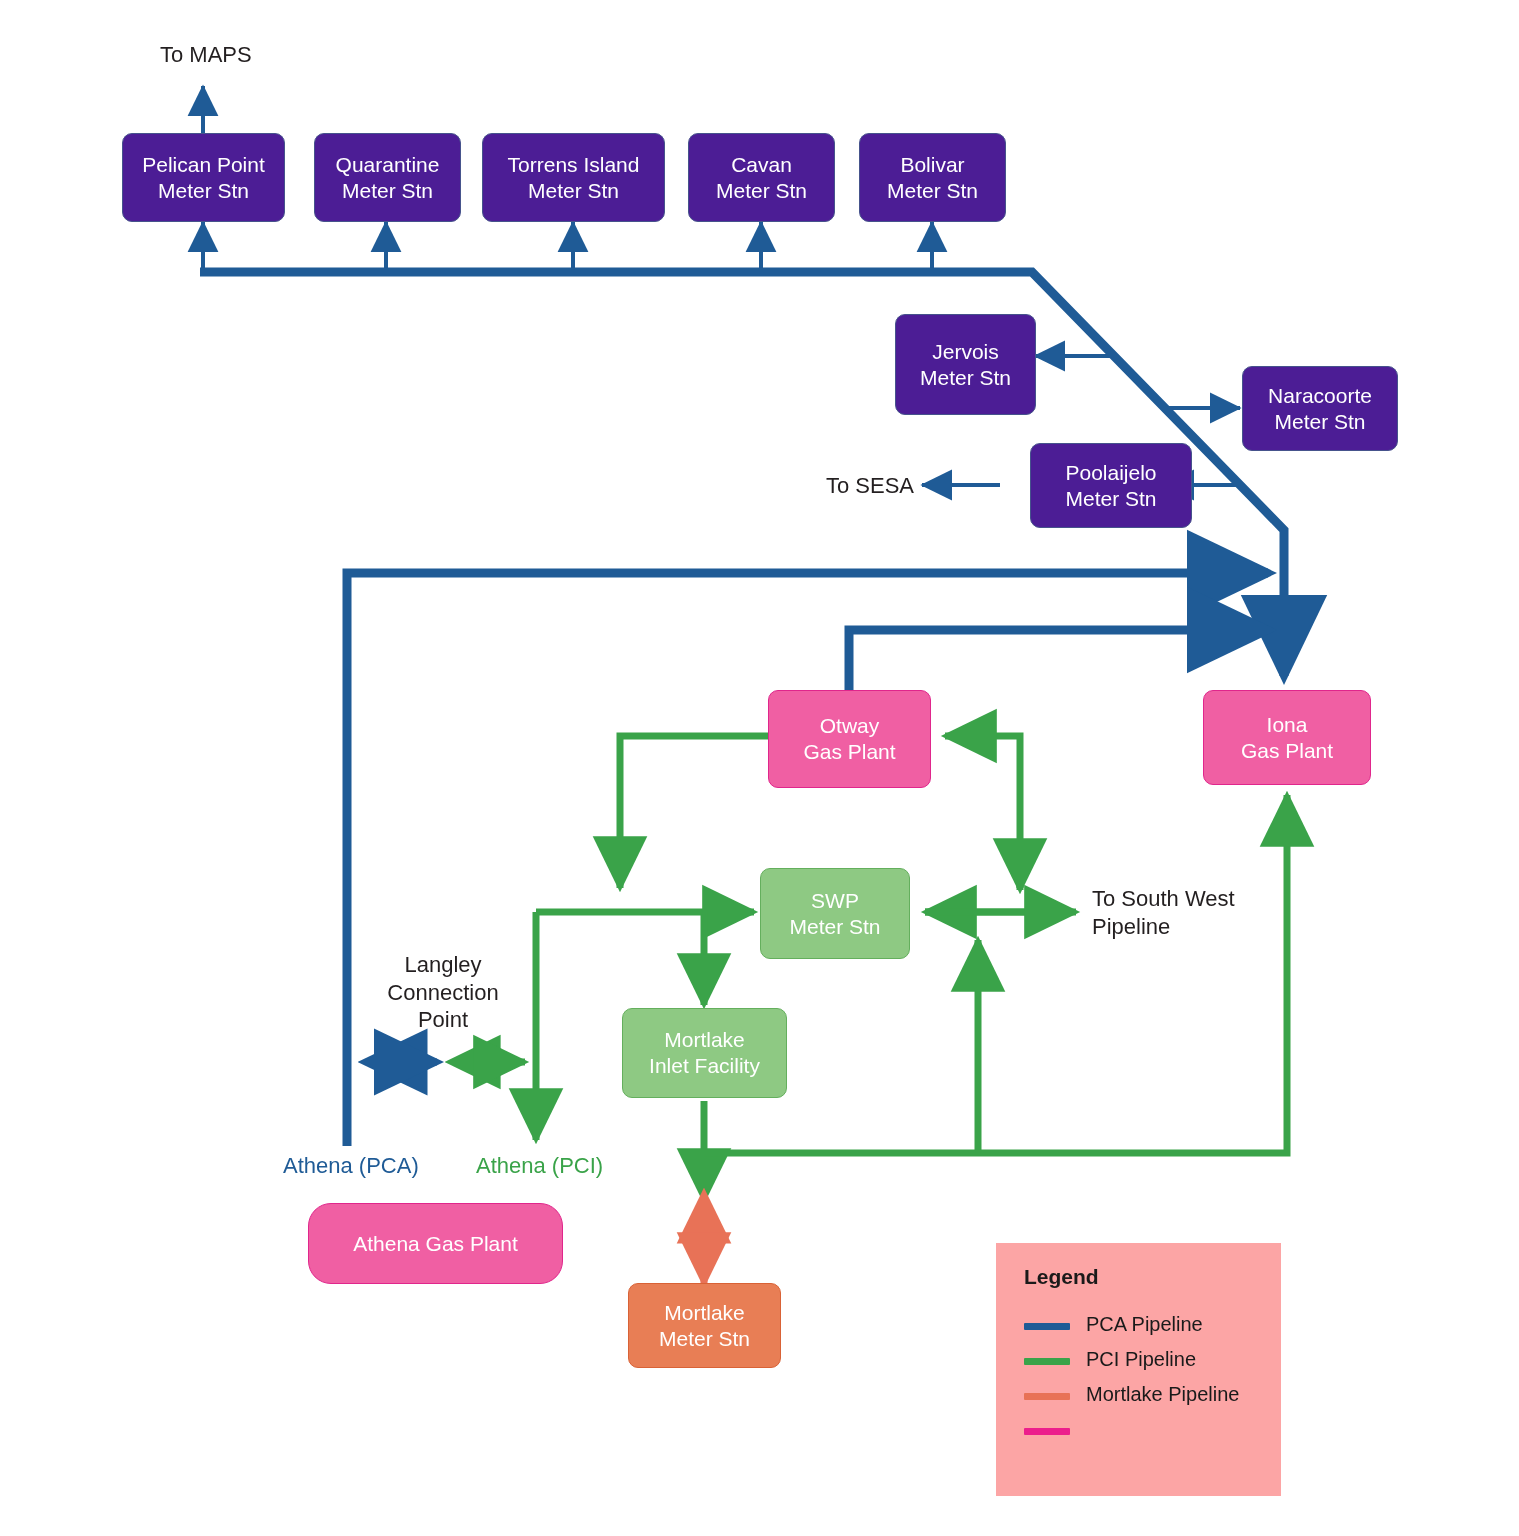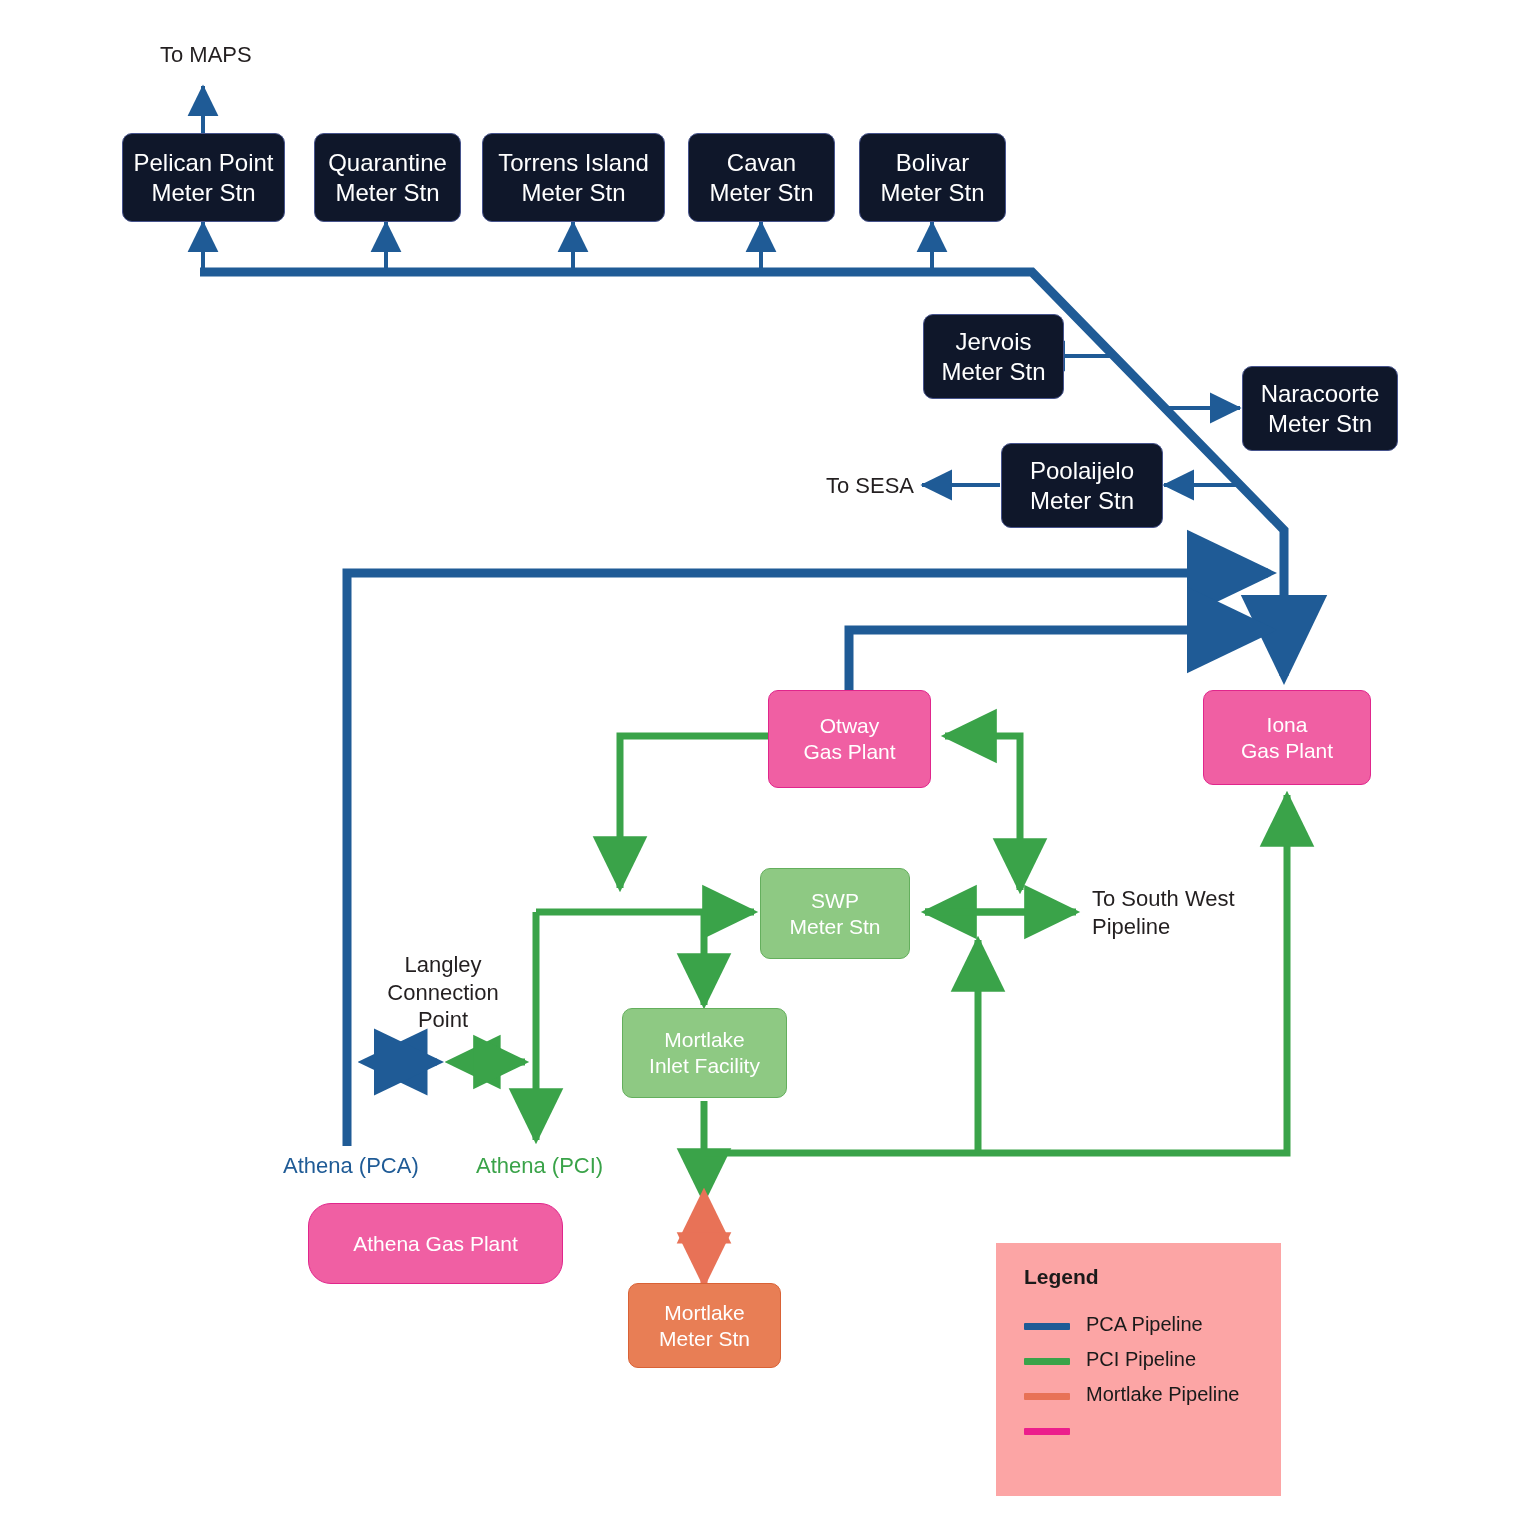--- a/index.html
+++ b/index.html
@@ -4,21 +4,21 @@
 <title>Pipeline Network Schematic</title>
 <style>
   html,body{margin:0;padding:0;background:#ffffff;}
   body{font-family:"Liberation Sans",sans-serif;}
   #stage{position:relative;width:1519px;height:1536px;background:#ffffff;overflow:hidden;}
   svg#wires{position:absolute;left:0;top:0;width:1519px;height:1536px;}
 
   .node{position:absolute;box-sizing:border-box;display:flex;align-items:center;
         justify-content:center;text-align:center;border-radius:10px;color:#ffffff;
         line-height:1.22;white-space:pre-line;}
-  .node.meter{background:#0f172a;border:1.5px solid #46538c;font-size:24px;}
+  .node.meter{background:#4c1d95;border:1.5px solid #46538c;font-size:21px;}
   .node.plant{background:#f05fa3;border:1.5px solid #e0268c;font-size:21px;}
   .node.green{background:#8ec983;border:1.5px solid #64af5d;font-size:21px;}
   .node.orange{background:#e87e55;border:1.5px solid #d96236;font-size:21px;}
 
   .lbl{position:absolute;color:#231f20;font-size:22px;line-height:1.25;
        white-space:pre-line;text-align:center;}
   .lbl.blue{color:#1f5b96;}
   .lbl.grn{color:#3aa349;}
   .lbl.left{text-align:left;}
 
@@ -125,25 +125,25 @@
 Meter Stn</div>
   <div class="node meter" style="left:314px;top:133px;width:147px;height:89px;">Quarantine
 Meter Stn</div>
   <div class="node meter" style="left:482px;top:133px;width:183px;height:89px;">Torrens Island
 Meter Stn</div>
   <div class="node meter" style="left:688px;top:133px;width:147px;height:89px;">Cavan
 Meter Stn</div>
   <div class="node meter" style="left:859px;top:133px;width:147px;height:89px;">Bolivar
 Meter Stn</div>
 
-  <div class="node meter" style="left:895px;top:314px;width:141px;height:85px;margin-left:28px;">Jervois
+  <div class="node meter" style="left:895px;top:314px;width:141px;height:101px;">Jervois
 Meter Stn</div>
   <div class="node meter" style="left:1242px;top:366px;width:156px;height:85px;">Naracoorte
 Meter Stn</div>
-  <div class="node meter" style="left:1001px;top:443px;width:162px;height:85px;">Poolaijelo
+  <div class="node meter" style="left:1030px;top:443px;width:162px;height:85px;">Poolaijelo
 Meter Stn</div>
 
   <div class="node plant" style="left:768px;top:690px;width:163px;height:98px;">Otway
 Gas Plant</div>
   <div class="node plant" style="left:1203px;top:690px;width:168px;height:95px;">Iona
 Gas Plant</div>
 
   <div class="node green" style="left:760px;top:868px;width:150px;height:91px;">SWP
 Meter Stn</div>
   <div class="node green" style="left:622px;top:1008px;width:165px;height:90px;">Mortlake

